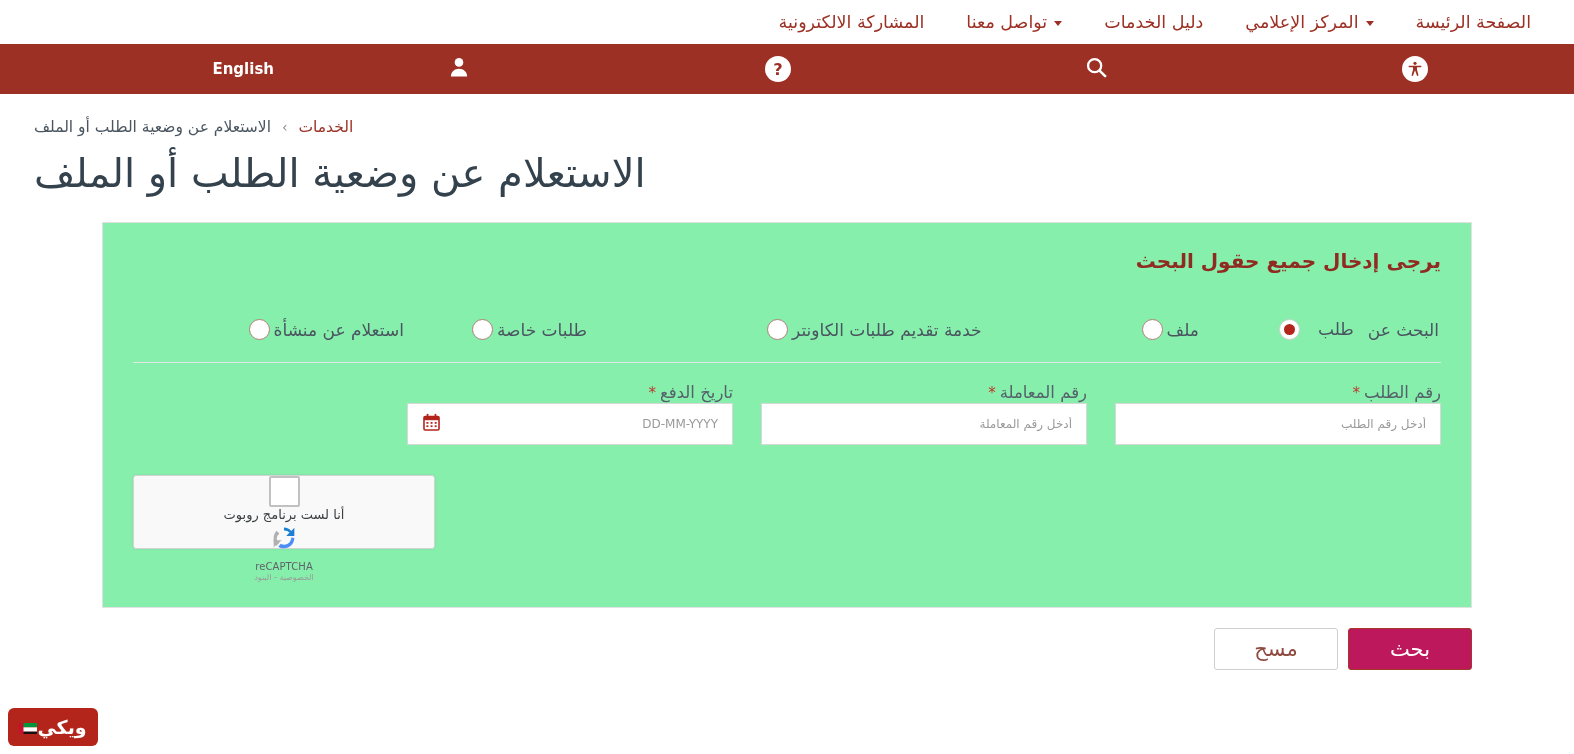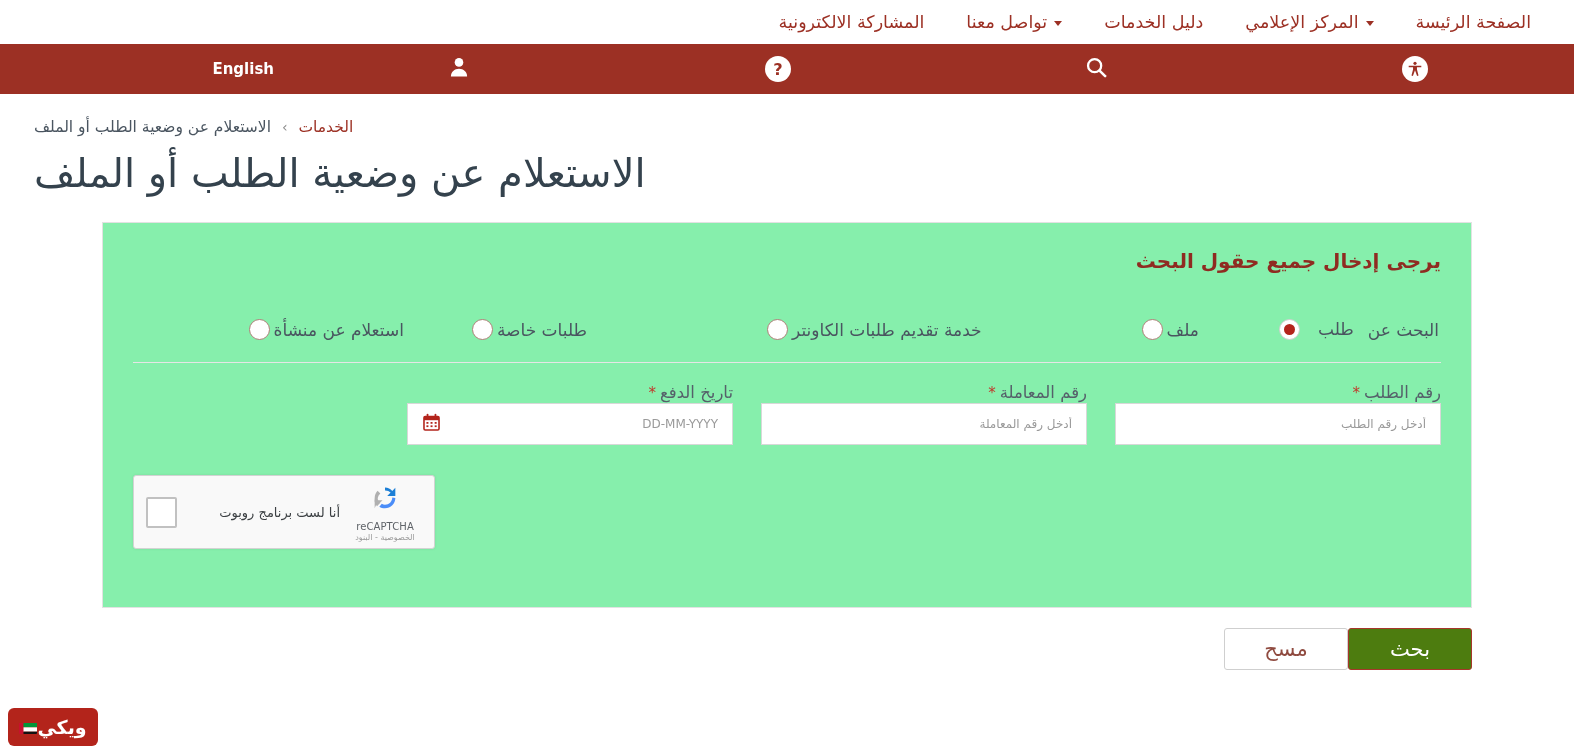--- a/index.html
+++ b/index.html
@@ -249,20 +249,21 @@
     padding-top: 30px;
   }
   .recaptcha {
     width: 302px;
     height: 74px;
     background: #f9f9f9;
     border: 1px solid #d3d3d3;
     border-radius: 3px;
     box-shadow: 0 0 3px rgba(0,0,0,0.08);
     display: flex;
+    flex-direction: column;
     align-items: center;
     box-sizing: border-box;
     padding: 0 12px;
     direction: ltr;
   }
   .rc-brand {
     width: 74px;
     display: flex;
     flex-direction: column;
     align-items: center;
@@ -314,23 +315,24 @@
     cursor: pointer;
     width: 124px;
     height: 42px;
     display: flex;
     align-items: center;
     justify-content: center;
     box-sizing: border-box;
     padding: 0;
   }
   .btn-primary {
-    background: #4d7c0f;
+    background: #be185d;
     color: #ffffff;
     border: 1px solid #a6372a;
+    margin-left: 10px;
     text-align: center;
   }
   .btn-secondary {
     background: #ffffff;
     color: #8f4a3f;
     border: 1px solid #cfcfcf;
   }
 
   
   .watermark {

